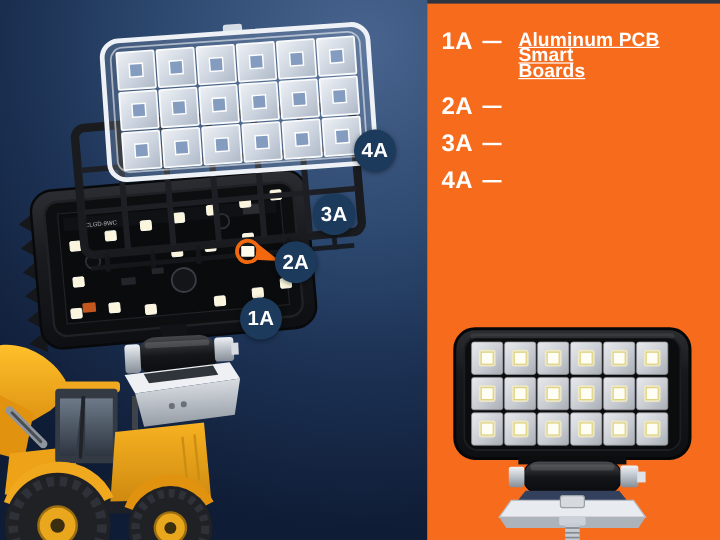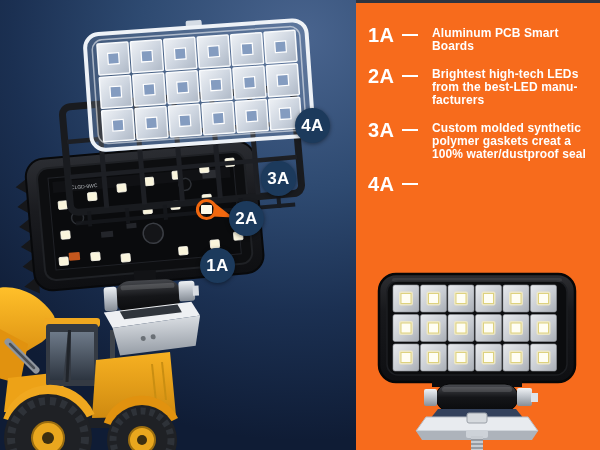--- a/index.html
+++ b/index.html
@@ -20,21 +20,21 @@
   .b3{left:261px;top:161px;} .b4{left:295px;top:108px;}
 
   
   .right{position:absolute;left:356px;top:0;width:244px;height:450px;
          background:#f76b1c;color:#fff;}
   .topstrip{position:absolute;left:0;top:0;width:244px;height:3px;background:#2e3440;}
   .features{position:absolute;left:0;top:27px;width:244px;padding:0 8px 0 12px;box-sizing:border-box;}
   .frow{display:grid;grid-template-columns:34px 30px 1fr;align-items:start;margin-bottom:15px;}
   .fid{font-size:20px;font-weight:bold;line-height:16px;letter-spacing:.3px;}
   .fdash{width:16px;border-top:2px solid #fff;margin-top:7px;}
-  .ftext{font-size:12px;font-weight:bold;line-height:13px;white-space:pre-line;letter-spacing:.1px;}
+  .ftext{font-size:16px;font-weight:bold;line-height:13px;white-space:pre-line;letter-spacing:.1px;text-decoration:underline;}
 
   .photo{position:absolute;left:20px;top:270px;width:204px;height:180px;}
 </style>
 </head>
 <body>
 
 <div class="stage">
 
   <div class="left">
     <svg width="356" height="450" viewBox="0 0 356 450">
@@ -259,30 +259,24 @@
     <div class="features">
       <div class="frow">
         <span class="fid">1A</span>
         <span class="fdash"></span>
         <span class="ftext">Aluminum PCB Smart
 Boards</span>
       </div>
       <div class="frow">
         <span class="fid">2A</span>
         <span class="fdash"></span>
-        <span class="ftext">Brightest high-tech LEDs
-from the best-LED manu-
-facturers</span>
       </div>
       <div class="frow">
         <span class="fid">3A</span>
         <span class="fdash"></span>
-        <span class="ftext">Custom molded synthetic
-polymer gaskets creat a
-100% water/dustproof seal</span>
       </div>
       <div class="frow">
         <span class="fid">4A</span>
         <span class="fdash"></span>
       </div>
     </div>
 
     <div class="photo">
       <svg width="204" height="180" viewBox="0 0 204 180">
         <defs>

